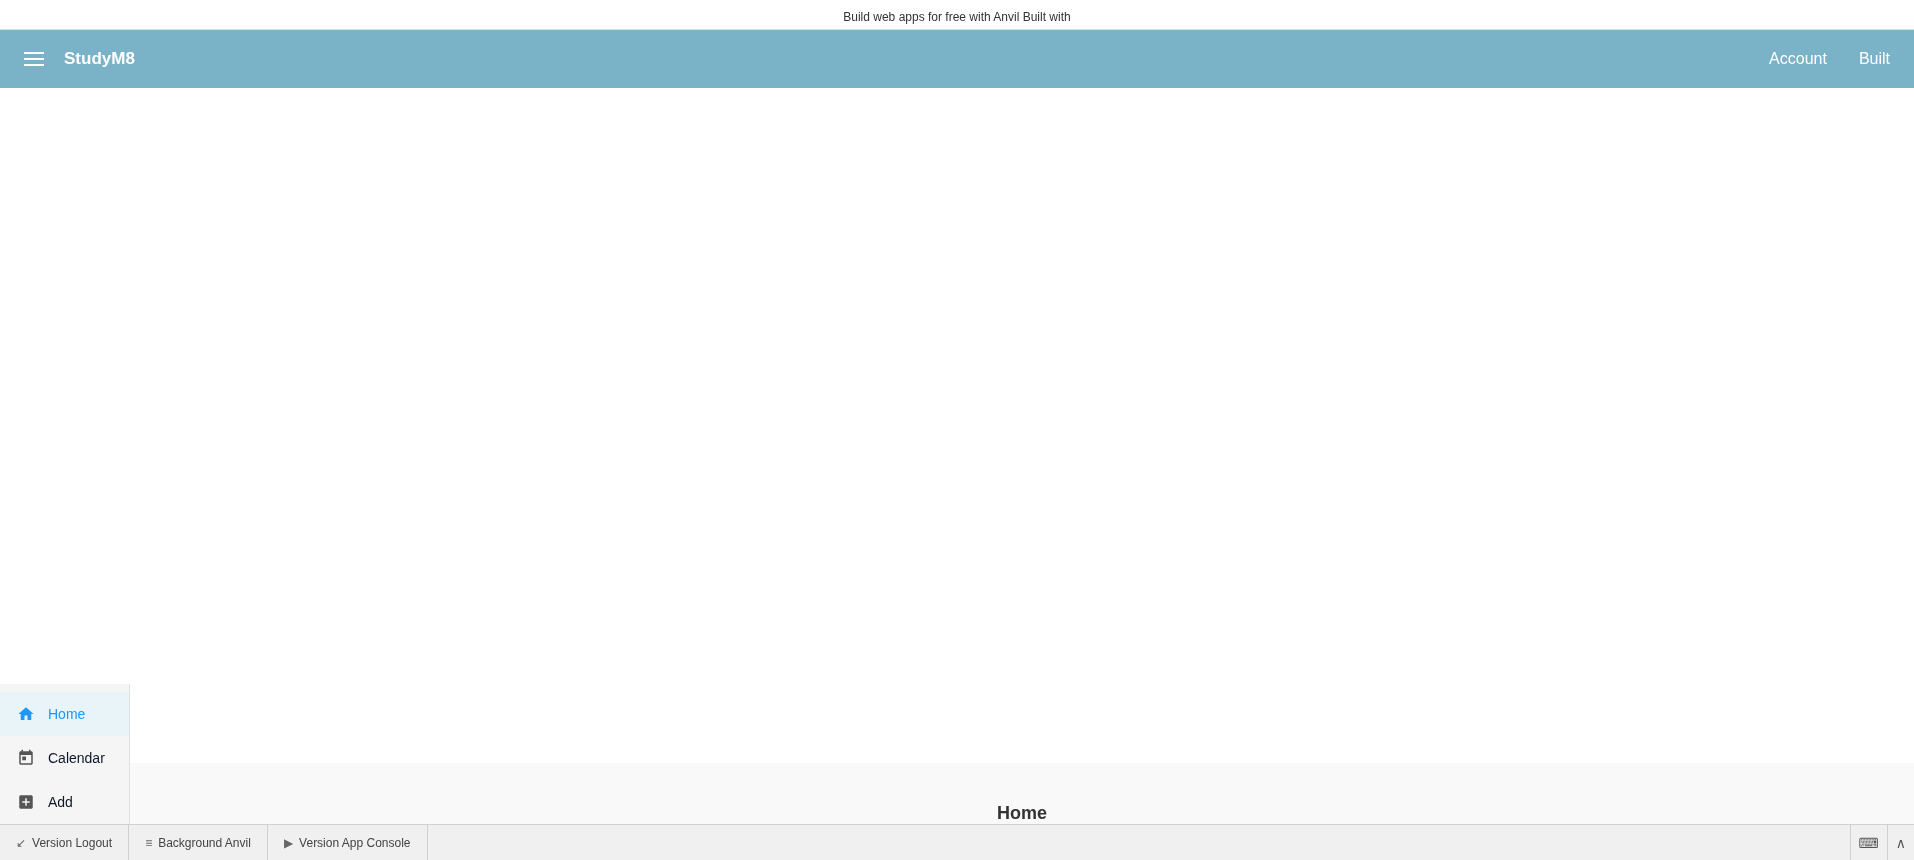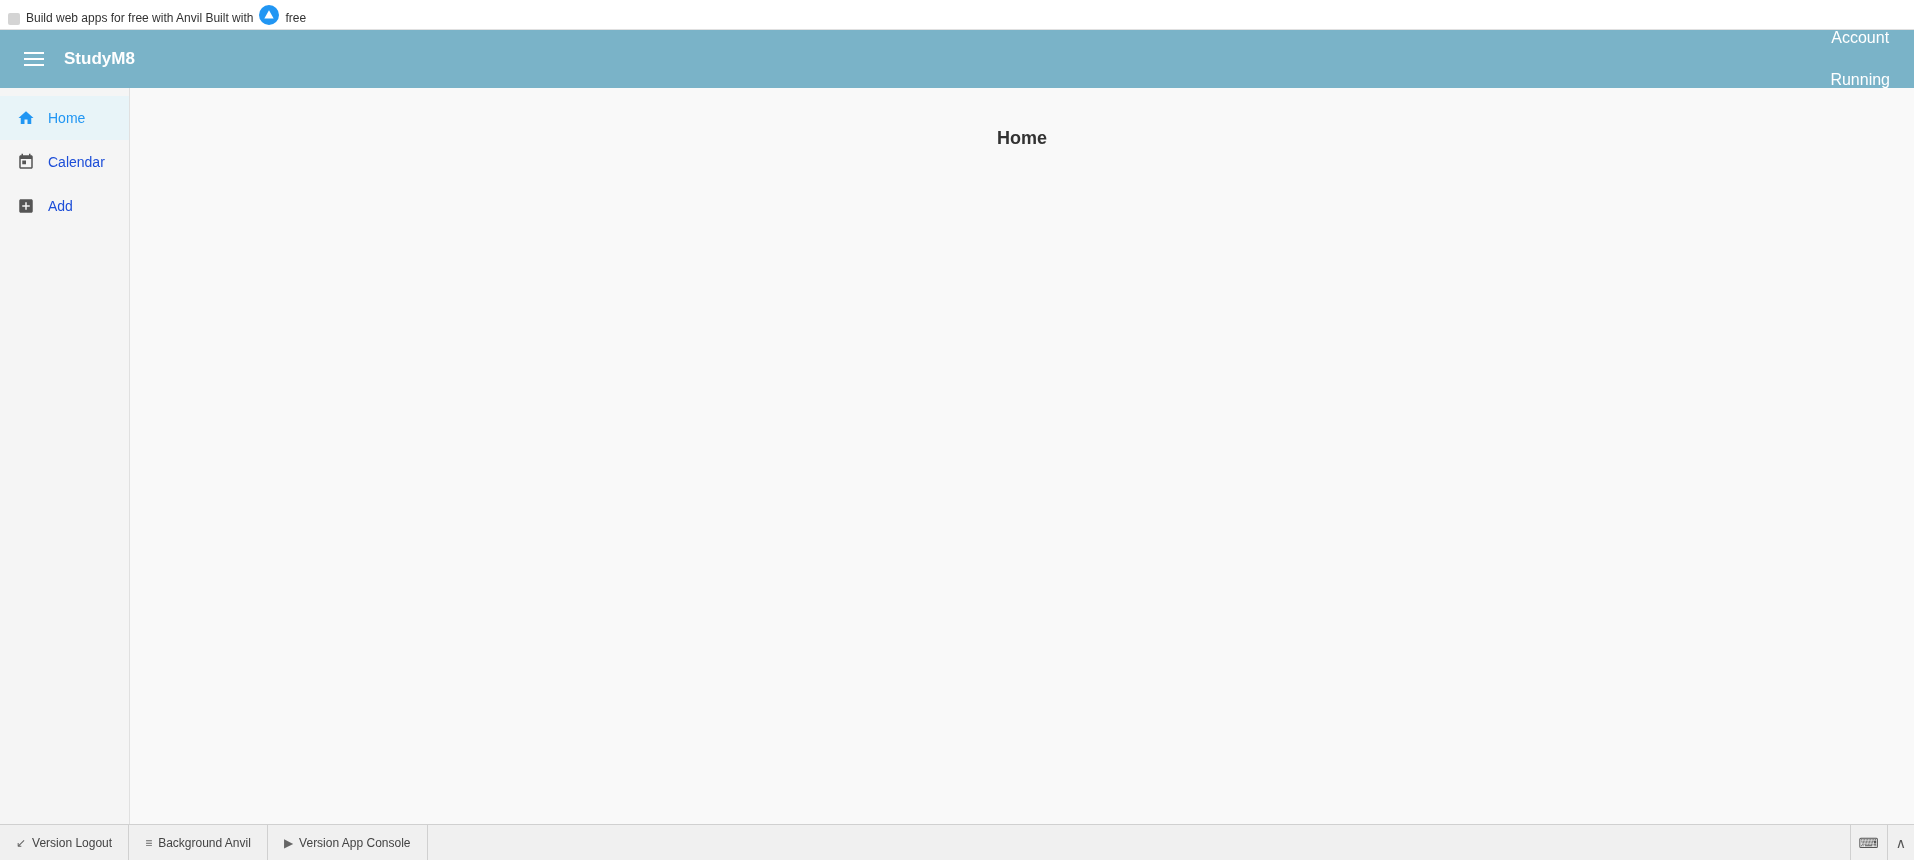--- a/index.html
+++ b/index.html
@@ -4,26 +4,27 @@
   <style>
     * { margin: 0; padding: 0; box-sizing: border-box; }
     body { font-family: Arial, sans-serif; font-size: 14px; background: #fff; height: 860px; overflow: hidden; display: flex; flex-direction: column; }
 
     
     .top-banner {
       background: #fff;
       border-bottom: 1px solid #e0e0e0;
       padding: 4px 8px;
       display: flex;
-      align-items: flex-end;
+      align-items: center;
       gap: 6px;
       font-size: 12px;
       color: #333;
       flex-shrink: 0;
       height: 30px;
+      flex-direction: column;
     }
     .anvil-logo {
       width: 20px;
       height: 20px;
       background: #2196F3;
       border-radius: 50%;
       display: inline-flex;
       align-items: center;
       justify-content: center;
       flex-shrink: 0;
@@ -60,53 +61,53 @@
     .app-title {
       font-size: 17px;
       font-weight: bold;
       color: #fff;
       flex: 1;
     }
     .nav-actions {
       display: flex;
       gap: 16px;
       align-items: center;
-      flex-direction: column;
     }
     .nav-btn {
       background: none;
       border: none;
       color: #fff;
       font-size: 16px;
       cursor: pointer;
       padding: 4px 8px;
     }
 
     
     .main-layout {
       display: flex;
       flex: 1;
       overflow: hidden;
+      align-items: flex-end;
     }
 
     
     .sidebar {
       width: 130px;
       background: #f5f5f5;
       border-right: 1px solid #e0e0e0;
       flex-shrink: 0;
       padding-top: 8px;
     }
     .sidebar-item {
       display: flex;
       align-items: center;
       gap: 12px;
       padding: 12px 16px;
       cursor: pointer;
-      color: #1d4ed8;
+      color: #0f172a;
       font-size: 14px;
     }
     .sidebar-item.active {
       background: #e8f4f8;
       color: #2196F3;
     }
     .sidebar-icon {
       width: 20px;
       height: 20px;
       display: flex;
@@ -195,21 +196,21 @@
 
 <div class="top-nav">
   <button class="hamburger-btn" aria-label="Toggle menu">
     <span></span>
     <span></span>
     <span></span>
   </button>
   <div class="app-title">StudyM8</div>
   <div class="nav-actions">
     <button class="nav-btn">Account</button>
-    <button class="nav-btn">Running</button>
+    <button class="nav-btn">Built</button>
   </div>
 </div>
 
 <div class="main-layout">
 
   <div class="sidebar">
 
     <div class="sidebar-item active">
       <div class="sidebar-icon">
         <svg width="18" height="18" viewBox="0 0 24 24" fill="currentColor">

